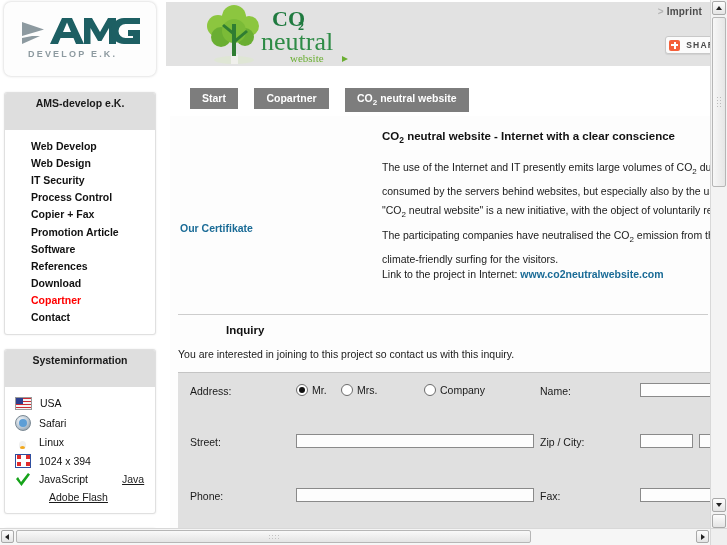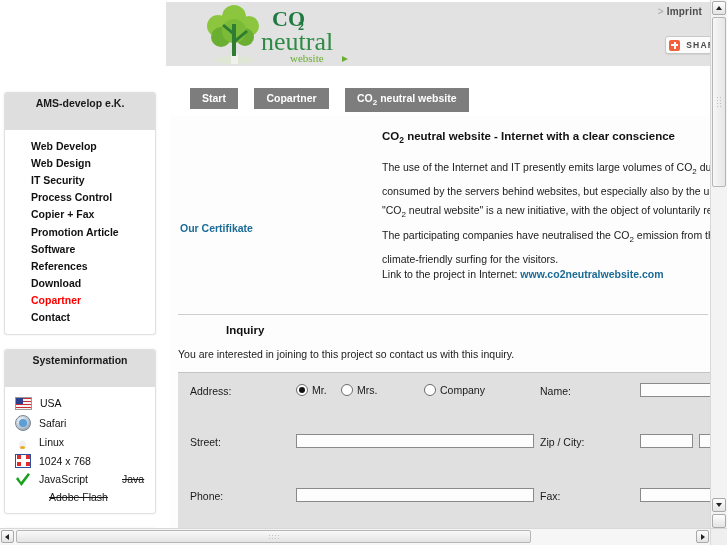--- a/index.html
+++ b/index.html
@@ -155,20 +155,21 @@
     width: 16px; height: 13px;
     margin-right: 8px;
     flex: none;
     position: relative;
   }
   .sys-label { white-space: nowrap; }
   .strike { text-decoration: line-through; color: #1a1a1a; }
   .sys-extra {
     margin-left: 34px;
     white-space: nowrap;
+    text-decoration: underline;
   }
   .sys-row-extra {
     padding: 2.5px 0 2.5px 10px;
     font-size: 10.5px;
   }
 
   
   .ic-flag {
     background: #ffffff;
     border: 1px solid #9a9a9a;
@@ -514,20 +515,31 @@
 </style>
 </head>
 <body>
 
 <div id="viewport">
 
   <div id="page">
 
     <div id="header-band">
 
+      <div id="logo-card">
+        <svg id="ams-logo" viewBox="0 0 126 48">
+          <polygon points="4,8 4,22 26,15.5 4,8" fill="#8d9aa0"></polygon>
+          <polygon points="4,24 4,30 22,22 14,22" fill="#8d9aa0"></polygon>
+          <path d="M32 30 L44 4 L54 4 L66 30 L58 30 L55.5 24 L42.5 24 L40 30 Z
+                   M45 18 L53 18 L49 8.5 Z" fill="#1d5f63"></path>
+          <path d="M66 30 L66 4 L74 4 L82 18 L90 4 L98 4 L98 30 L91 30 L91 14 L83.5 27 L80 27 L72.5 14 L72.5 30 Z" fill="#1d5f63"></path>
+          <path d="M122 10 L122 4 L106 4 A8 8 0 0 0 106 30 L122 30 L122 16 L110 16 L110 22 L115 22 L115 24 L107.5 24 A5 5 0 0 1 107.5 10 Z" fill="#1d5f63"></path>
+          <text x="10" y="43" font-family="'Liberation Sans', sans-serif" font-size="9" font-weight="bold" letter-spacing="2.2" fill="#8d9aa0">DEVELOP E.K.</text>
+        </svg>
+      </div>
 
       <div id="header-right">
 
         <svg id="co2-logo" viewBox="0 0 170 62">
           <ellipse cx="46" cy="56" rx="20" ry="4" fill="#dfe6d5"></ellipse>
           <rect x="43" y="50" width="7" height="10" fill="#f0f0ec"></rect>
           <circle cx="30" cy="22" r="11" fill="#8cc63f"></circle>
           <circle cx="46" cy="13" r="12" fill="#8cc63f"></circle>
           <circle cx="61" cy="22" r="10" fill="#8cc63f"></circle>
           <circle cx="33" cy="33" r="10" fill="#6aae32"></circle>
@@ -595,21 +607,21 @@
             <span class="sys-label">Linux</span>
           </div>
 
           <div class="sys-row">
             <span class="sys-icon ic-res">
               <span class="a1"></span>
                 <span class="a2"></span>
                 <span class="a3"></span>
                 <span class="a4"></span>
             </span>
-            <span class="sys-label">1024 x 768</span>
+            <span class="sys-label">1024 x 394</span>
           </div>
 
           <div class="sys-row">
             <span class="sys-icon">
               <svg width="16" height="14" viewBox="0 0 16 14">
                 <polygon points="1,6 3,4 6,9 13,0 15,1.5 6.5,13" fill="#17a31b"></polygon>
               </svg>
             </span>
             <span class="sys-label">JavaScript</span>
             <span class="sys-extra strike">Java</span>

